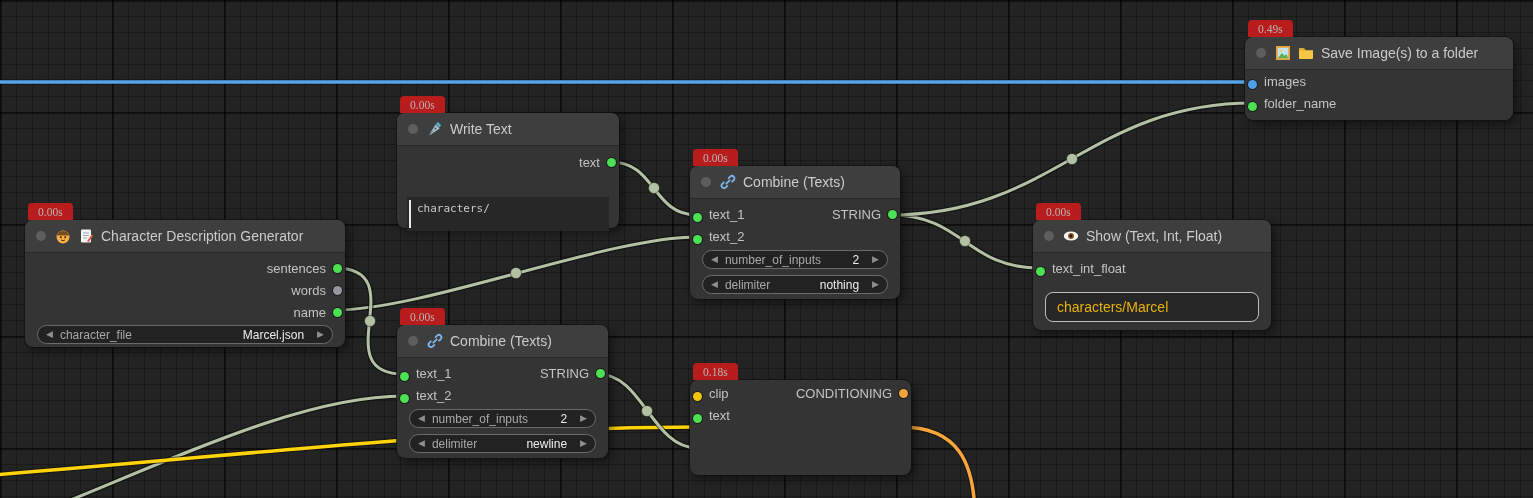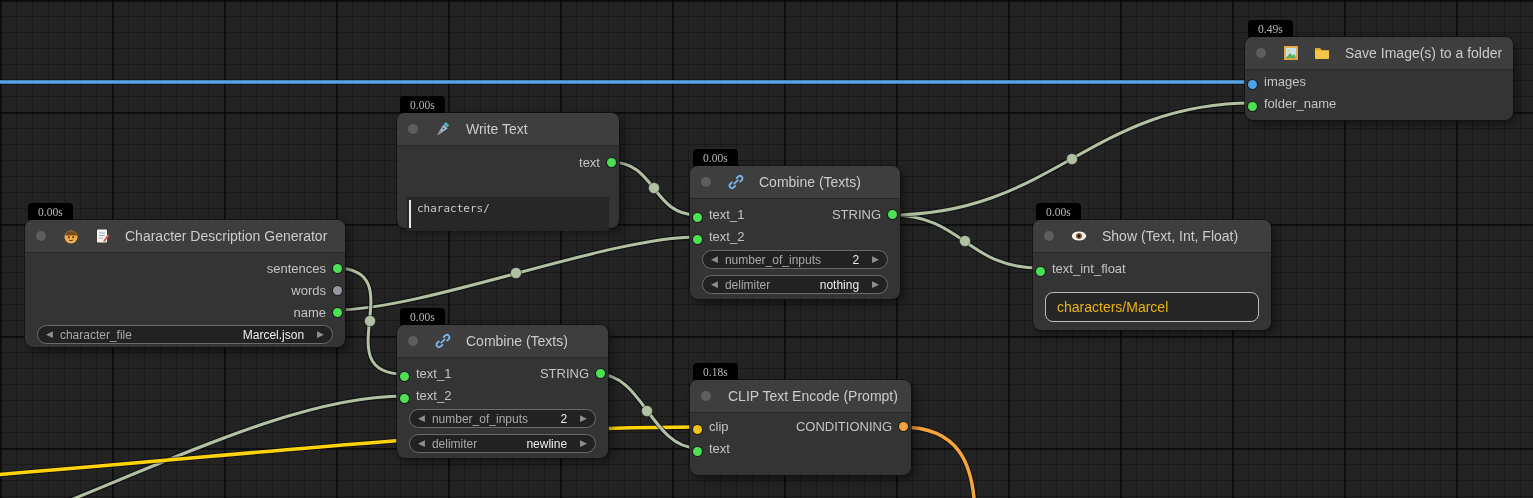--- a/index.html
+++ b/index.html
@@ -18,27 +18,27 @@
   .wire-under{fill:none;stroke:rgba(12,12,12,.6);stroke-width:5.5;stroke-linecap:round;}
   .wire{fill:none;stroke-width:3;stroke-linecap:round;}
   .wire-thick{stroke-width:3.5;}
   .node{
     position:absolute;z-index:2;background:#343434;border-radius:8px;
     box-shadow:0 0 0 1px rgba(18,18,18,.75), 4px 4px 10px rgba(0,0,0,.45);
     color:#c6c6c6;font-size:13px;
   }
   .badge{
     position:absolute;top:-17px;left:3px;height:17px;z-index:1;
-    background:#000000;border-radius:4px 4px 0 0;color:#b6b6b6;
+    background:#b91c1c;border-radius:4px 4px 0 0;color:#b6b6b6;
     font-family:"Liberation Serif", serif;font-size:11.5px;
     display:flex;align-items:center;padding:0 10px;
   }
   .title{
     height:33px;background:#3e3e3e;border-radius:8px 8px 0 0;
-    display:flex;align-items:center;gap:15px;padding:0 11px;
+    display:flex;align-items:center;gap:7px;padding:0 11px;
     box-sizing:border-box;border-bottom:1px solid #282828;
     font-size:14px;color:#cbcbcb;white-space:nowrap;
   }
   .cdot{width:10px;height:10px;border-radius:50%;background:#5e5e5e;flex:none;margin-right:2px;}
   .icon{width:16px;height:16px;flex:none;}
   .prow{display:flex;align-items:center;height:22px;padding:0 3px;}
   .pin{display:flex;align-items:flex-end;gap:7px;}
   .pout{display:flex;align-items:center;gap:7px;margin-left:auto;}
   .pdot{width:9px;height:9px;border-radius:50%;flex:none;box-shadow:0 0 0 1px rgba(0,0,0,.45);}
   .plabel{color:#c3c3c3;}
@@ -288,24 +288,20 @@
           </span>
       </div>
       <div class="showbox">
         <span style="color: #eab308;">characters/Marcel</span>
       </div>
     </div>
   </div>
 
   <div class="node" style="left:690px;top:380px;width:221px;height:95px;">
     <div class="badge">0.18s</div>
-    <div class="title">
-      <span class="cdot"></span>
-      <span>CLIP Text Encode (Prompt)</span>
-    </div>
     <div style="padding-top:2px;">
       <div class="prow">
         <span class="pin">
             <span class="pdot" style="background: rgb(242, 197, 12);"></span>
           <span class="plabel">clip</span>
           </span>
         <span class="pout">
             <span class="plabel">CONDITIONING</span>
           <span class="pdot" style="background: rgb(242, 163, 60);"></span>
           </span>

